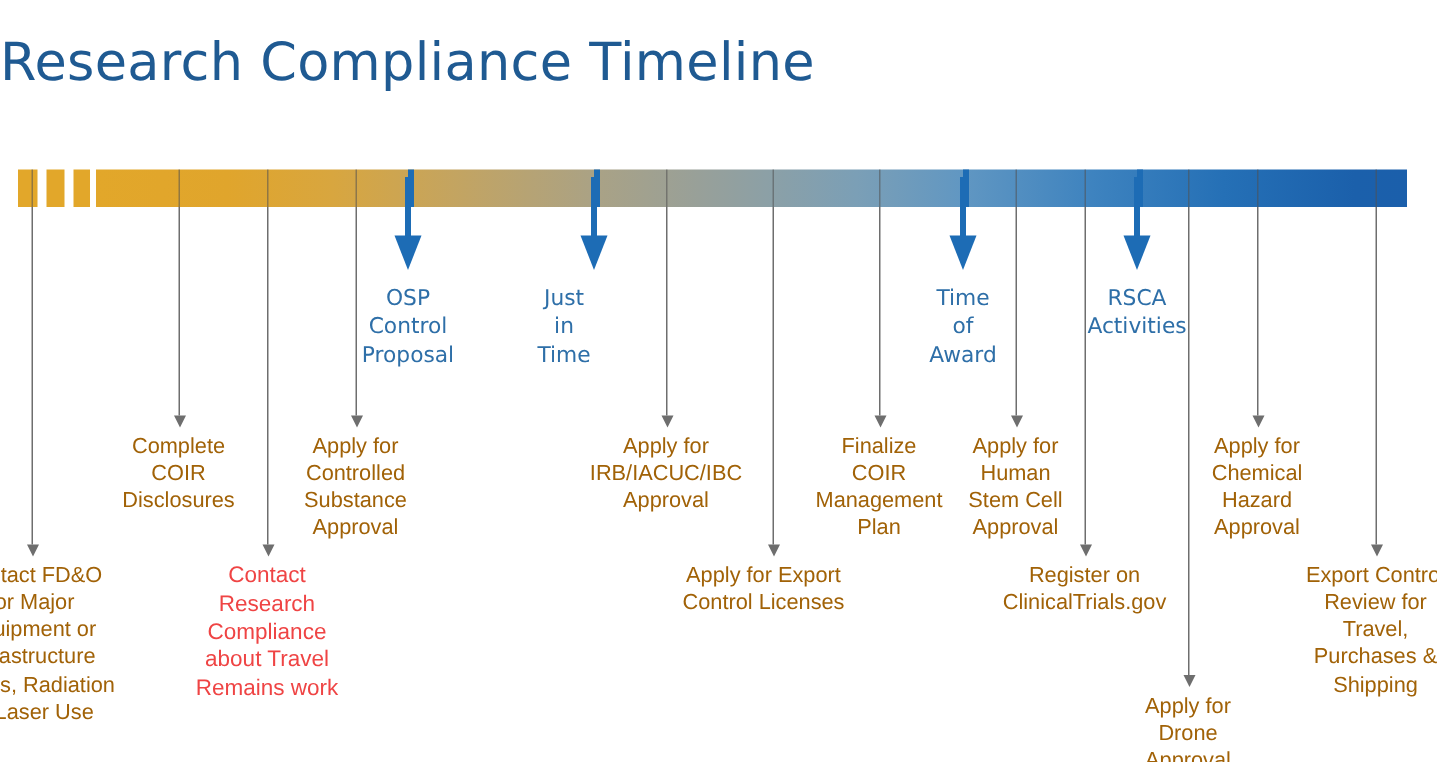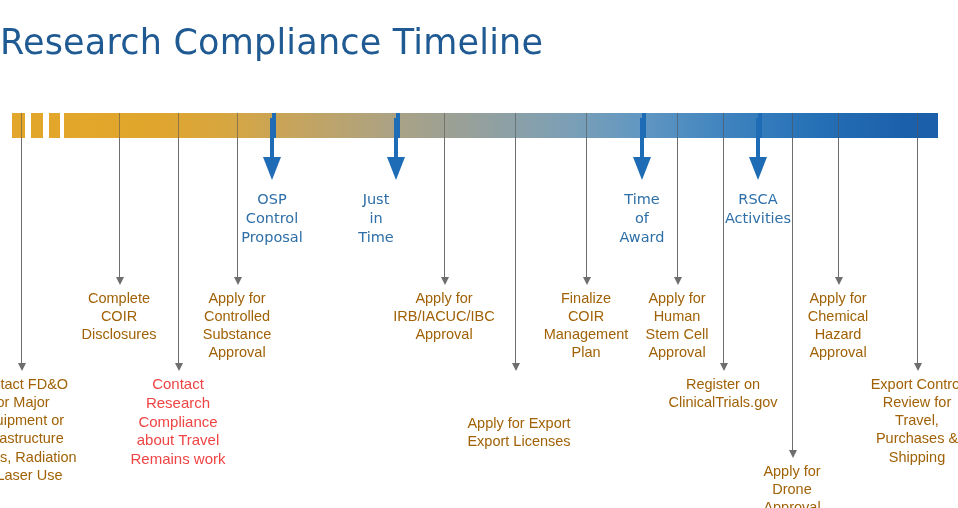--- a/index.html
+++ b/index.html
@@ -241,23 +241,23 @@
         <div>Apply for</div>
         <div>Controlled</div>
         <div>Substance</div>
         <div>Approval</div>
       </div>
       <div class="label label-gray" style="width: 170px; left: 359px; top: 289px;">
         <div>Apply for</div>
         <div>IRB/IACUC/IBC</div>
         <div>Approval</div>
       </div>
-      <div class="label label-gray" style="width: 170px; left: 434px; top: 375px; margin-top: 39px;">
+      <div class="label label-gray" style="width: 170px; left: 424px; top: 375px;">
         <div>Apply for Export</div>
-        <div>Export Licenses</div>
+        <div>Control Licenses</div>
       </div>
       <div class="label label-gray" style="width: 170px; left: 501px; top: 289px;">
         <div>Finalize</div>
         <div>COIR</div>
         <div>Management</div>
         <div>Plan</div>
       </div>
       <div class="label label-gray" style="width: 170px; left: 592px; top: 289px;">
         <div>Apply for</div>
         <div>Human</div>

